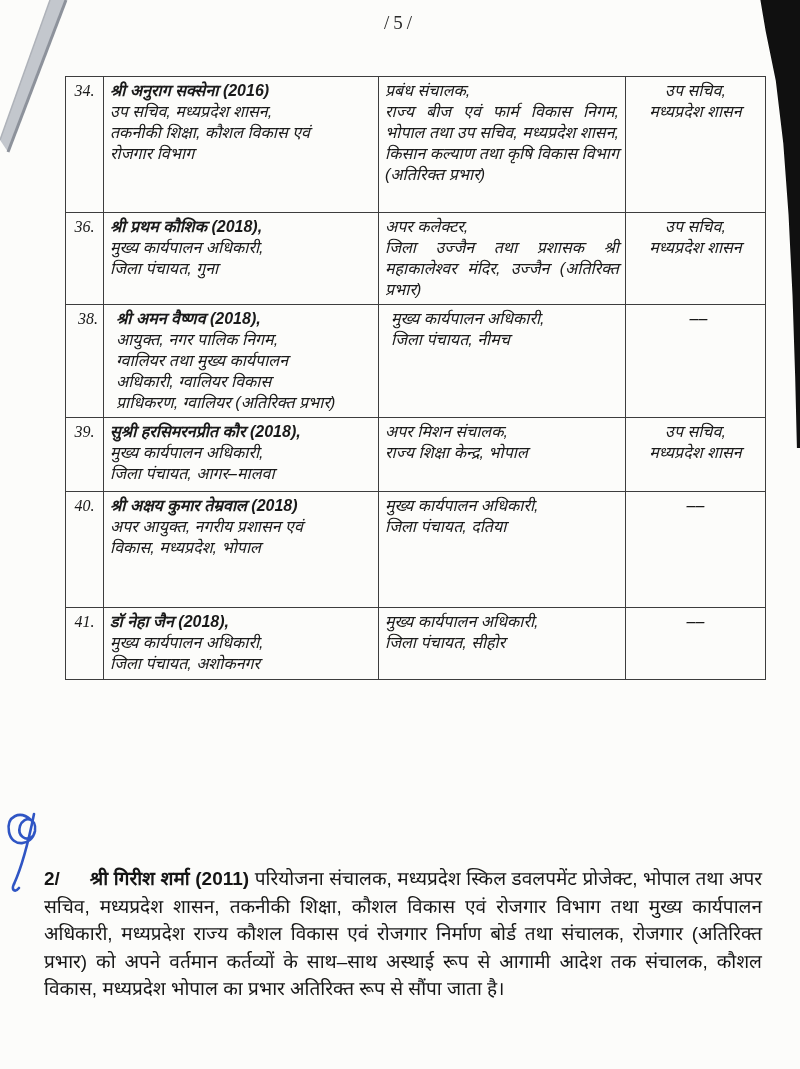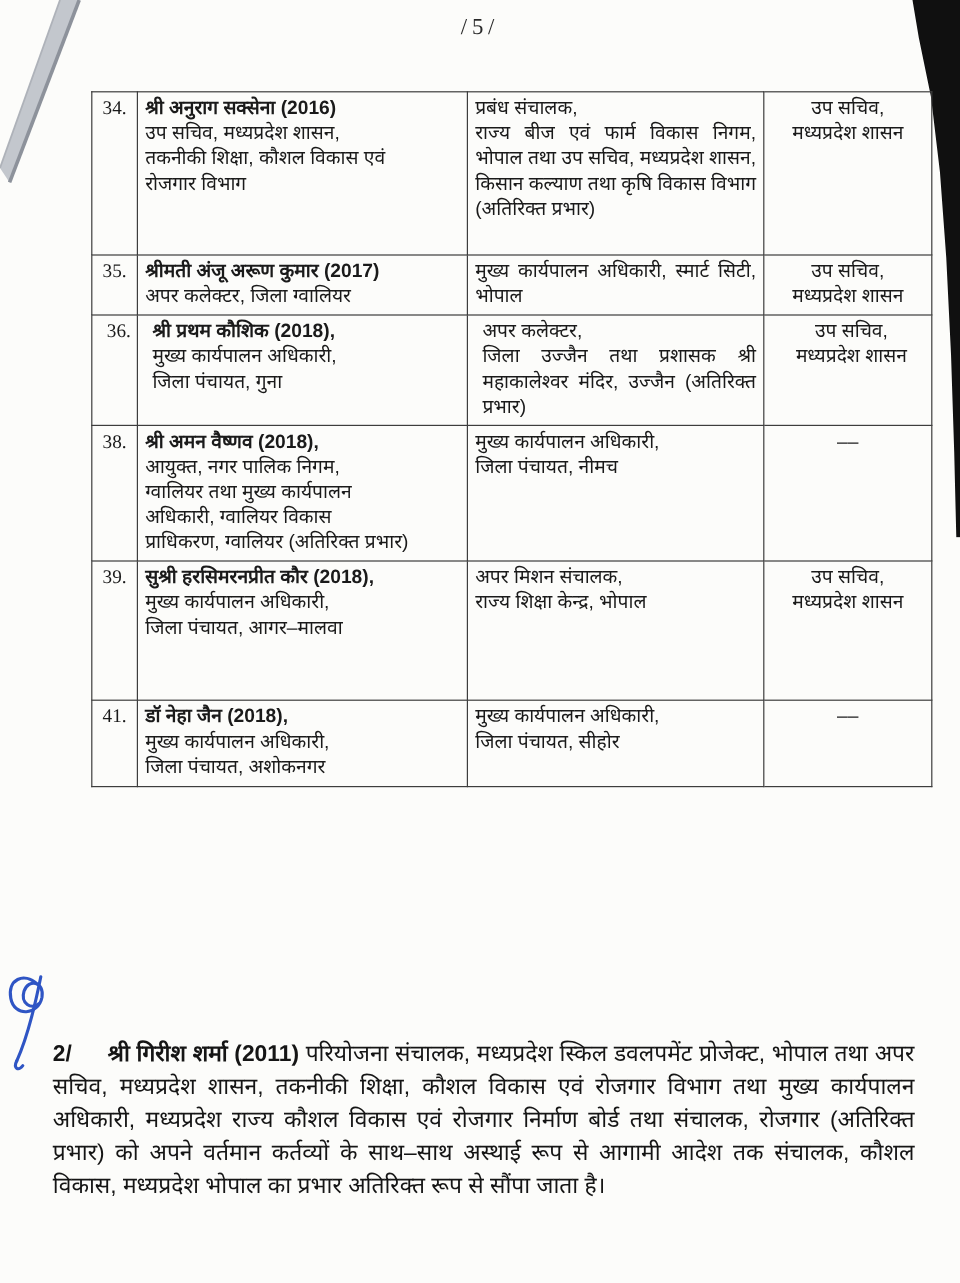--- a/index.html
+++ b/index.html
@@ -19,22 +19,22 @@
   .artifact-topleft{position:absolute;top:0;left:0;width:90px;height:170px;pointer-events:none;}
   .ink-mark{position:absolute;left:0px;top:800px;width:60px;height:110px;}
   
   .page-number{
     position:absolute;top:12px;left:0;width:800px;text-align:center;
     font-size:19px;letter-spacing:4px;color:#2a2a2a;
     font-family:"Liberation Serif", serif;
   }
   
   .transfer-table{
-    position:absolute;left:76px;top:76px;width:700px;
-    border-collapse:collapse;table-layout:fixed;
+    position:absolute;left:65px;top:76px;width:700px;
+    border-collapse:collapse;table-layout:fixed;font-style:italic;
   }
   .transfer-table td{
     border:1px solid #3d3d3d;vertical-align:top;
     padding:3px 6px 4px 6px;
     font-size:16px;line-height:21px;
   }
   .c-sno{width:38px;text-align:center;font-family:"Liberation Serif", serif;font-size:15.5px;padding-left:1px;padding-right:1px;}
   .c-officer{width:275px;}
   .c-posting{width:247px;margin-left:26px;}
   .c-order{width:140px;text-align:center;margin-top:40px;}
@@ -104,36 +104,20 @@
       <td class="c-posting">
         <div class="cell-multiline">प्रबंध संचालक,
 राज्य बीज एवं फार्म विकास निगम, भोपाल तथा उप सचिव, मध्यप्रदेश शासन, किसान कल्याण तथा कृषि विकास विभाग (अतिरिक्त प्रभार)</div>
       </td>
       <td class="c-order">
         <div class="cell-multiline">उप सचिव,
 मध्यप्रदेश शासन</div>
       </td>
     </tr>
 
-    <tr>
-      <td class="c-sno">
-        <div>35.</div>
-      </td>
-      <td class="c-officer">
-        <div class="cell-name">श्रीमती अंजू अरूण कुमार (2017)</div>
-        <div class="cell-multiline">अपर कलेक्टर, जिला ग्वालियर</div>
-      </td>
-      <td class="c-posting">
-        <div class="cell-multiline">मुख्य कार्यपालन अधिकारी, स्मार्ट सिटी, भोपाल</div>
-      </td>
-      <td class="c-order">
-        <div class="cell-multiline">उप सचिव,
-मध्यप्रदेश शासन</div>
-      </td>
-    </tr>
 
     <tr>
       <td class="c-sno">
         <div>36.</div>
       </td>
       <td class="c-officer">
         <div class="cell-name">श्री प्रथम कौशिक (2018),</div>
         <div class="cell-multiline">मुख्य कार्यपालन अधिकारी,
 जिला पंचायत, गुना</div>
       </td>
@@ -180,20 +164,37 @@
       <td class="c-posting">
         <div class="cell-multiline">अपर मिशन संचालक,
 राज्य शिक्षा केन्द्र, भोपाल</div>
       </td>
       <td class="c-order">
         <div class="cell-multiline">उप सचिव,
 मध्यप्रदेश शासन</div>
       </td>
     </tr>
 
+    <tr>
+      <td class="c-sno">
+        <div>40.</div>
+      </td>
+      <td class="c-officer">
+        <div class="cell-name">श्री अक्षय कुमार तेम्रवाल (2018)</div>
+        <div class="cell-multiline">अपर आयुक्त, नगरीय प्रशासन एवं
+विकास, मध्यप्रदेश, भोपाल</div>
+      </td>
+      <td class="c-posting">
+        <div class="cell-multiline">मुख्य कार्यपालन अधिकारी,
+जिला पंचायत, दतिया</div>
+      </td>
+      <td class="c-order">
+        <div class="cell-multiline">––</div>
+      </td>
+    </tr>
 
     <tr>
       <td class="c-sno">
         <div>41.</div>
       </td>
       <td class="c-officer">
         <div class="cell-name">डॉ नेहा जैन (2018),</div>
         <div class="cell-multiline">मुख्य कार्यपालन अधिकारी,
 जिला पंचायत, अशोकनगर</div>
       </td>

